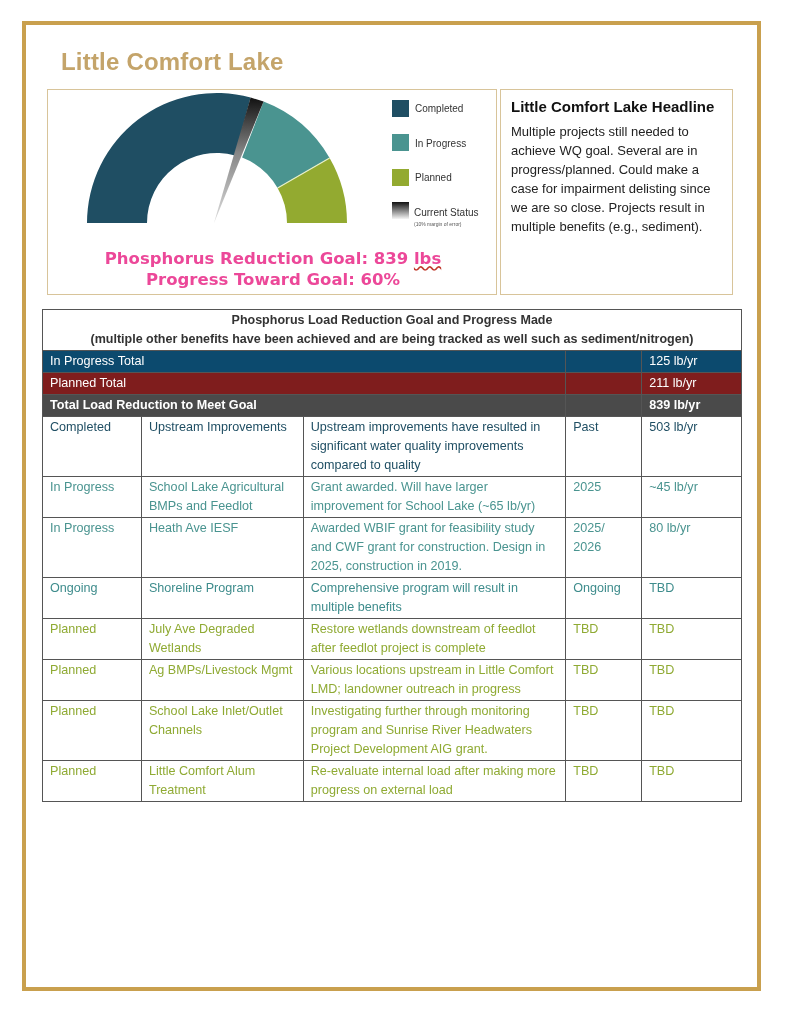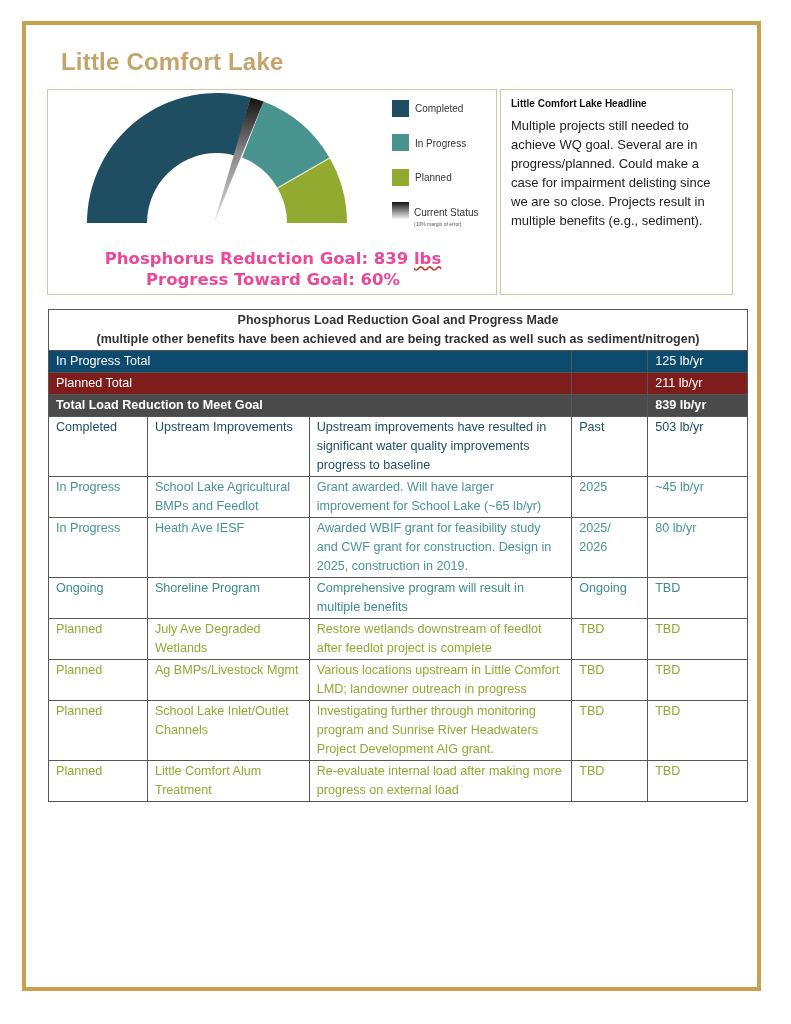--- a/index.html
+++ b/index.html
@@ -23,25 +23,25 @@
   .legend-sub { font-size: 5px; color: #555; display: block; margin-top: 1px; }
   .gauge-caption {
     position: absolute; left: 0; width: 450px; text-align: center; font-weight: bold;
     font-size: 16.5px; color: #ec4899; font-family: "DejaVu Sans", sans-serif; line-height: 21px;
   }
   .underline-red { text-decoration: underline; text-decoration-color: #c0392b; text-decoration-style: wavy; }
   .headline-box {
     position: absolute; left: 500px; top: 89px; width: 233px; height: 206px;
     border: 1px solid #d8c49a; box-sizing: border-box; padding: 7px 10px;
   }
-  .headline-title { font-size: 10px; font-weight: bold; color: #111; margin-top: 1px; margin-bottom: 7px; }
+  .headline-title { font-size: 15px; font-weight: bold; color: #111; margin-top: 1px; margin-bottom: 7px; }
   .headline-body { font-size: 13px; color: #222; line-height: 19px; }
 
   table.progress {
-    position: absolute; left: 48px; top: 309px; width: 700px; border-collapse: collapse;
+    position: absolute; left: 42px; top: 309px; width: 700px; border-collapse: collapse;
     font-family: "Liberation Sans", sans-serif; font-size: 12.6px;
   }
   table.progress td, table.progress th { border: 1px solid #555; padding: 1px 7px; vertical-align: top; line-height: 19px; }
   .caption-row th { font-weight: bold; color: #333; background: #fff; text-align: center; font-size: 12.5px; line-height: 17px; padding: 2px 4px 1px; }
   .caption-row .cap-sub { font-weight: bold; }
   .sum-row td { color: #fff; line-height: 17px; padding-top: 0; padding-bottom: 1px; }
   .sum-completed td { background: #1f4e63; }
   .sum-inprogress td { background: #0c4a6e; }
   .sum-planned td { background: #7f1d1d; }
   .sum-total td { background: #4a4a4a; font-weight: bold; }
@@ -138,21 +138,21 @@
   </tr>
   <tr class="sum-row sum-total">
     <td colspan="3">Total Load Reduction to Meet Goal</td>
     <td></td>
     <td>839 lb/yr</td>
   </tr>
 
   <tr class="status-completed">
     <td>Completed</td>
     <td>Upstream Improvements</td>
-    <td>Upstream improvements have resulted in significant water quality improvements progress to baseline</td>
+    <td>Upstream improvements have resulted in significant water quality improvements compared to quality</td>
     <td>Past</td>
     <td>503 lb/yr</td>
   </tr>
   <tr class="status-inprogress">
     <td>In Progress</td>
     <td>School Lake Agricultural BMPs and Feedlot</td>
     <td>Grant awarded. Will have larger improvement for School Lake (~65 lb/yr)</td>
     <td>2025</td>
     <td>~45 lb/yr</td>
   </tr>

